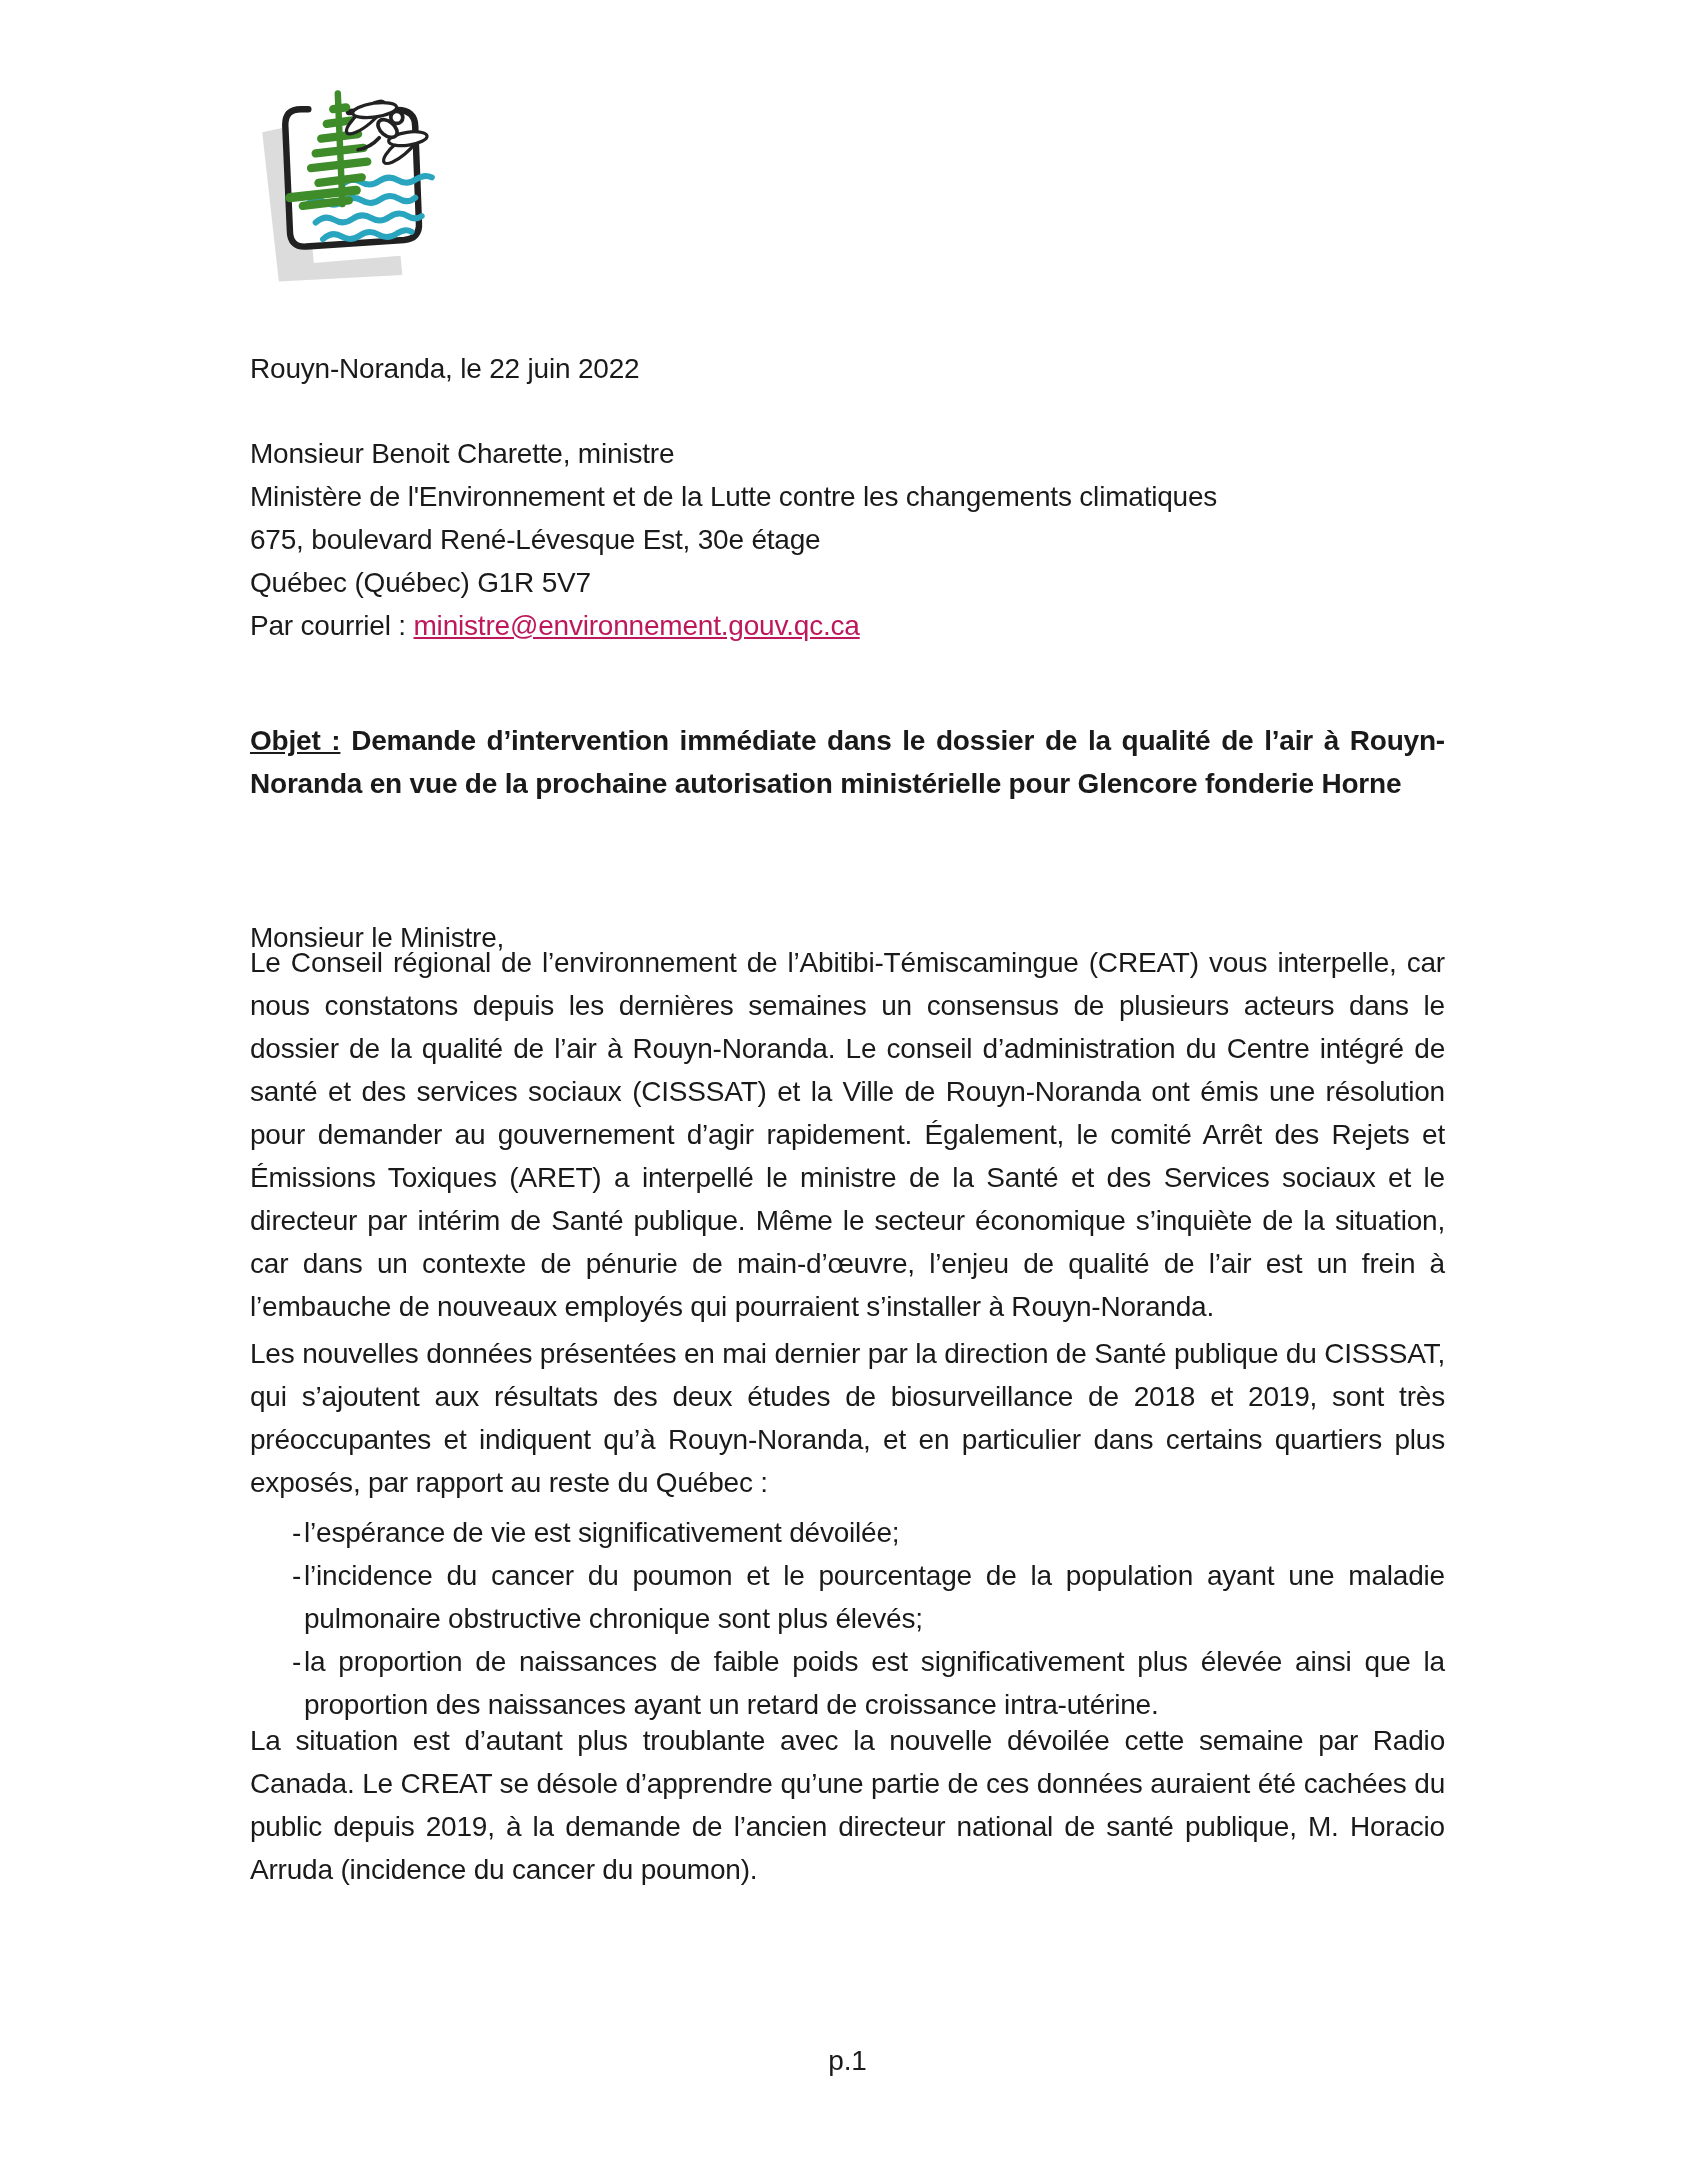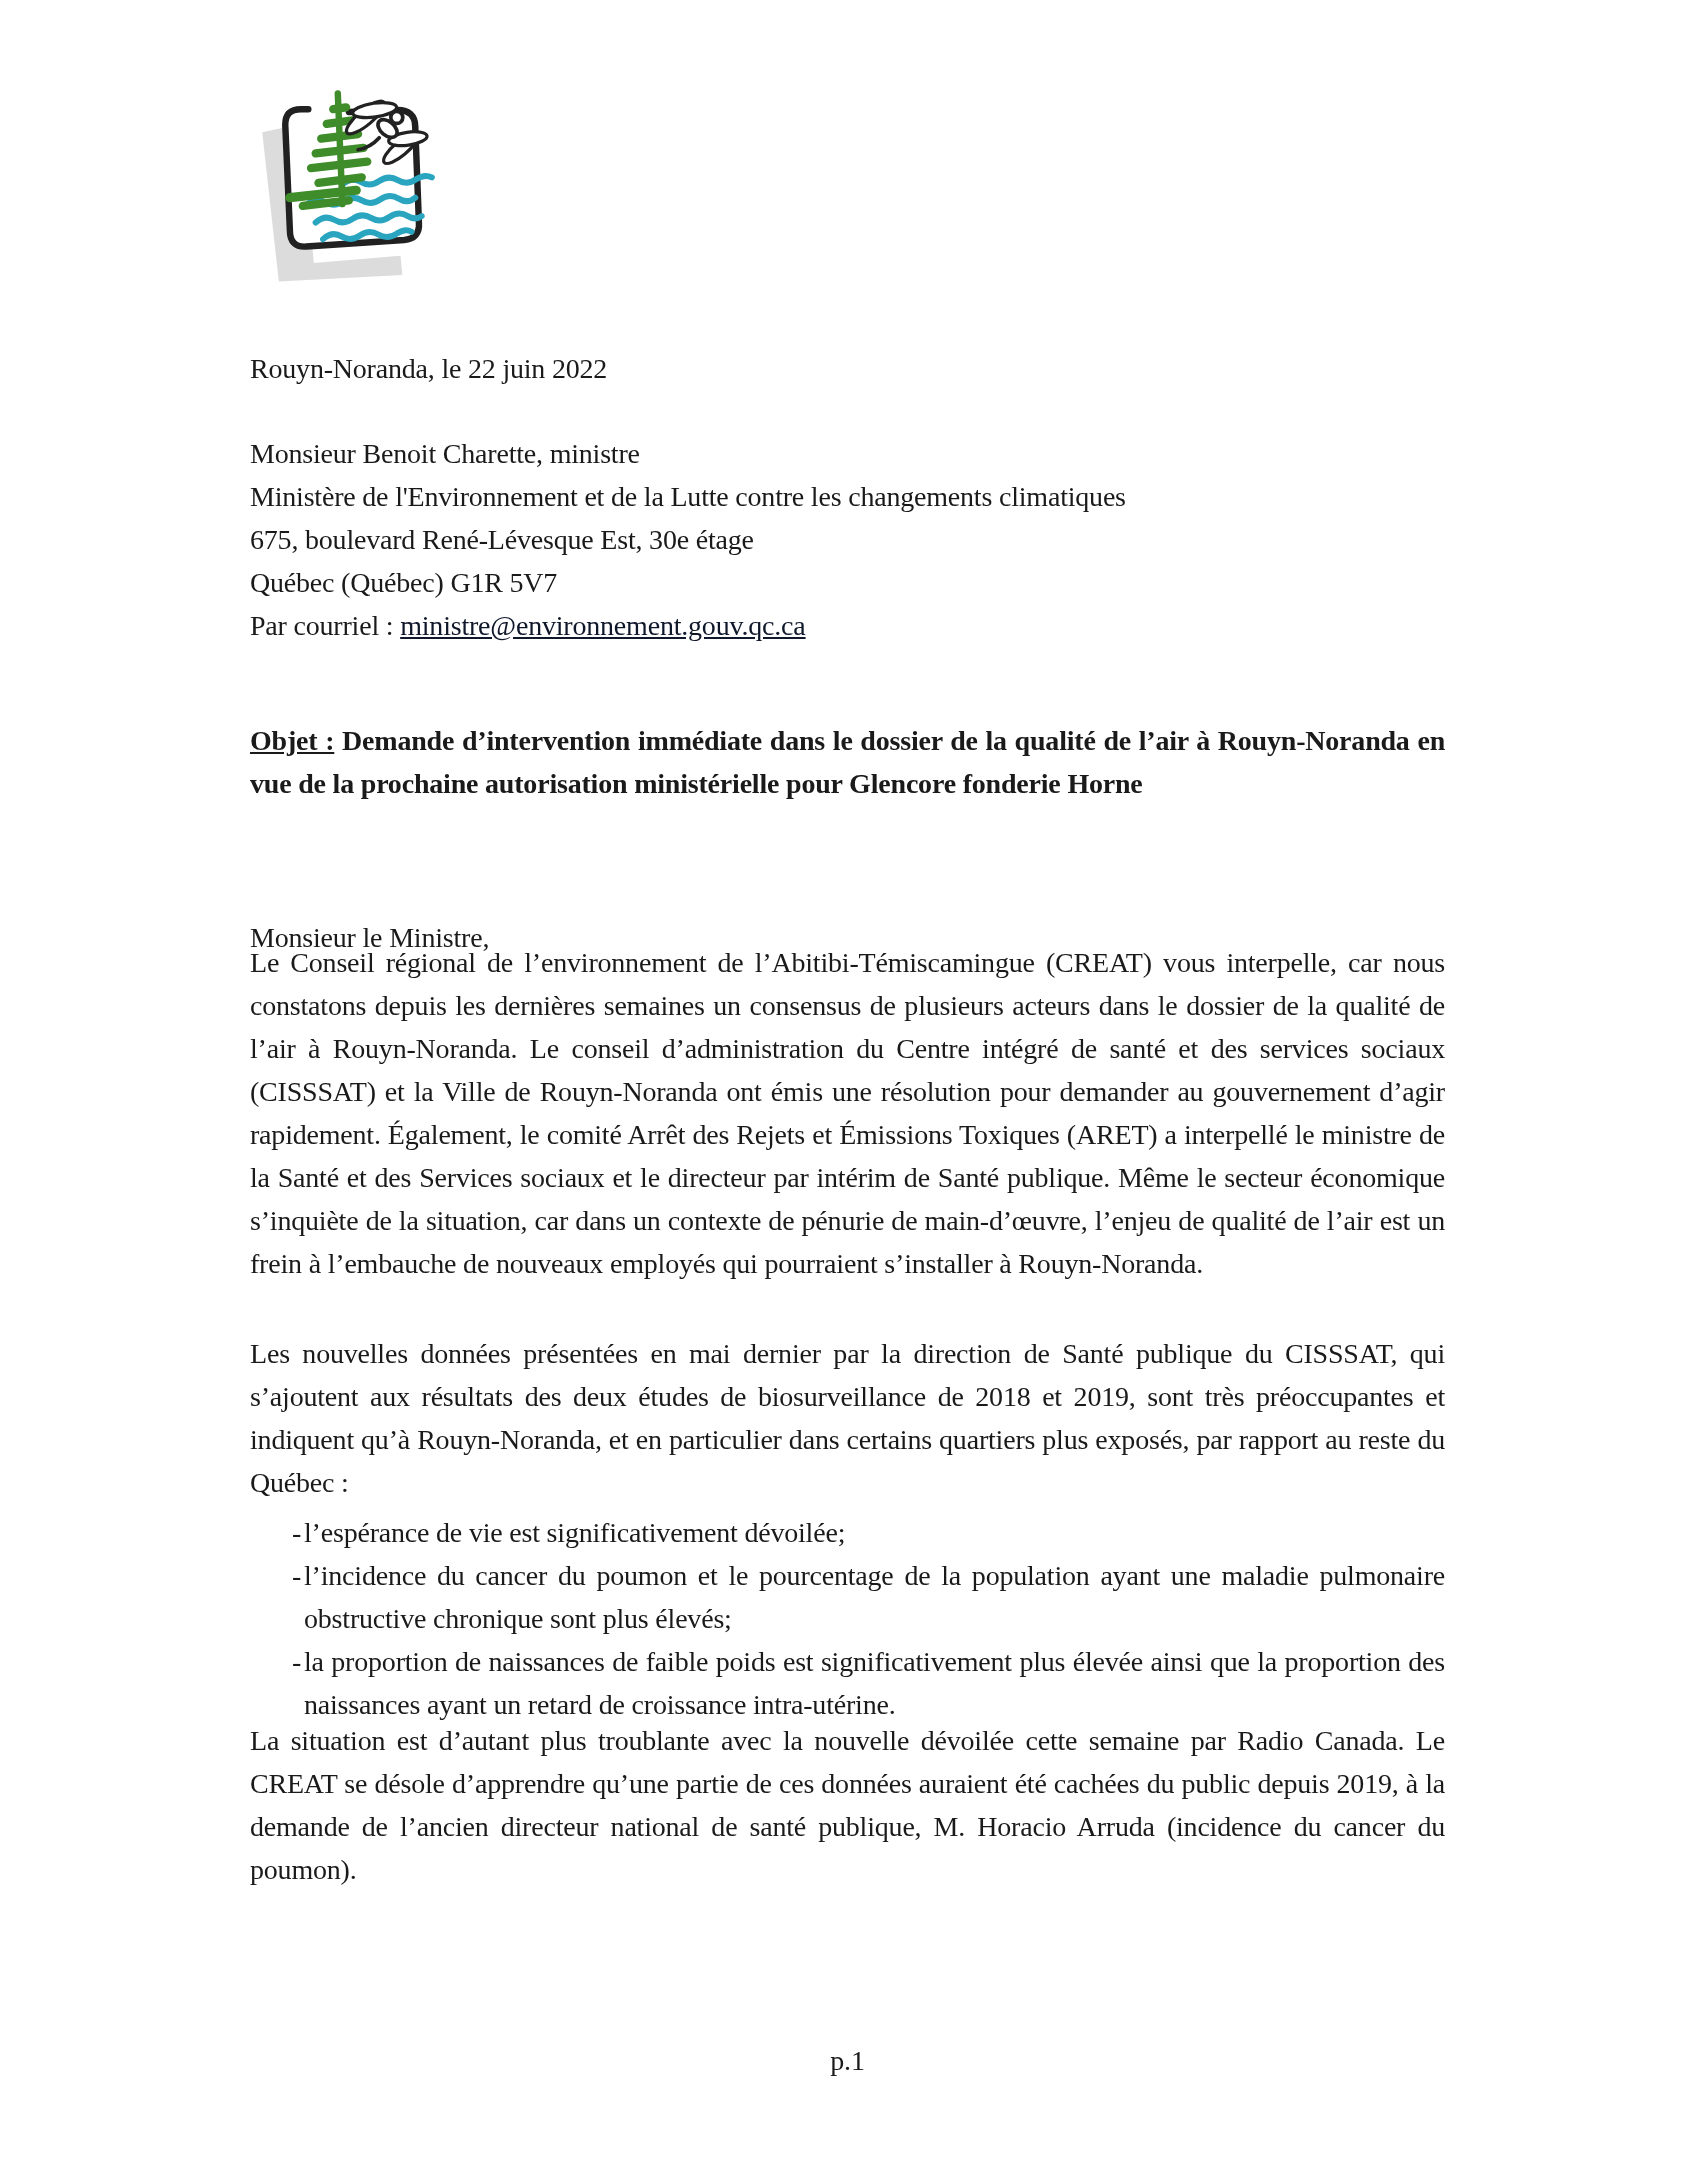--- a/index.html
+++ b/index.html
@@ -14,28 +14,28 @@
   
   .letterhead{position:absolute;left:253px;top:67px;display:flex;align-items:flex-start;}
   .logo-mark{width:212px;height:218px;flex:0 0 auto;}
   .logo-text{margin-left:14px;padding-top:50px;}
   .logo-acronym{
     font-size:51px;line-height:51px;font-weight:400;color:#262626;
     letter-spacing:14px;white-space:nowrap;
   }
   .logo-tagline{margin-top:14px;font-size:21px;line-height:30px;color:#4d4d4d;}
   
-  .txt{font-size:28px;line-height:43px;letter-spacing:-0.2px;font-family:Liberation Serif, serif;}
+  .txt{font-size:28px;line-height:43px;letter-spacing:-0.2px;}
   .content-block{position:absolute;left:250px;width:1195px;}
   .justified{text-align:justify;}
   
   .date-line{top:347px;}
   .address{top:432px;}
   .address .addr-line{white-space:nowrap;}
-  .email-link{color:#0f172a;text-decoration:underline;cursor:pointer;}
+  .email-link{color:#be185d;text-decoration:underline;cursor:pointer;}
   .subject{top:719px;font-weight:700;}
   .subject-label{text-decoration:underline;}
   .salutation{top:916px;}
   .para-1{top:941px;}
   .para-2{top:1332px;}
   .bullet-list{top:1511px;}
   .bullet-item{display:flex;}
   .bullet-marker{flex:0 0 54px;padding-left:42px;box-sizing:border-box;}
   .bullet-body{flex:1;text-align:justify;}
   .para-3{top:1719px;}

